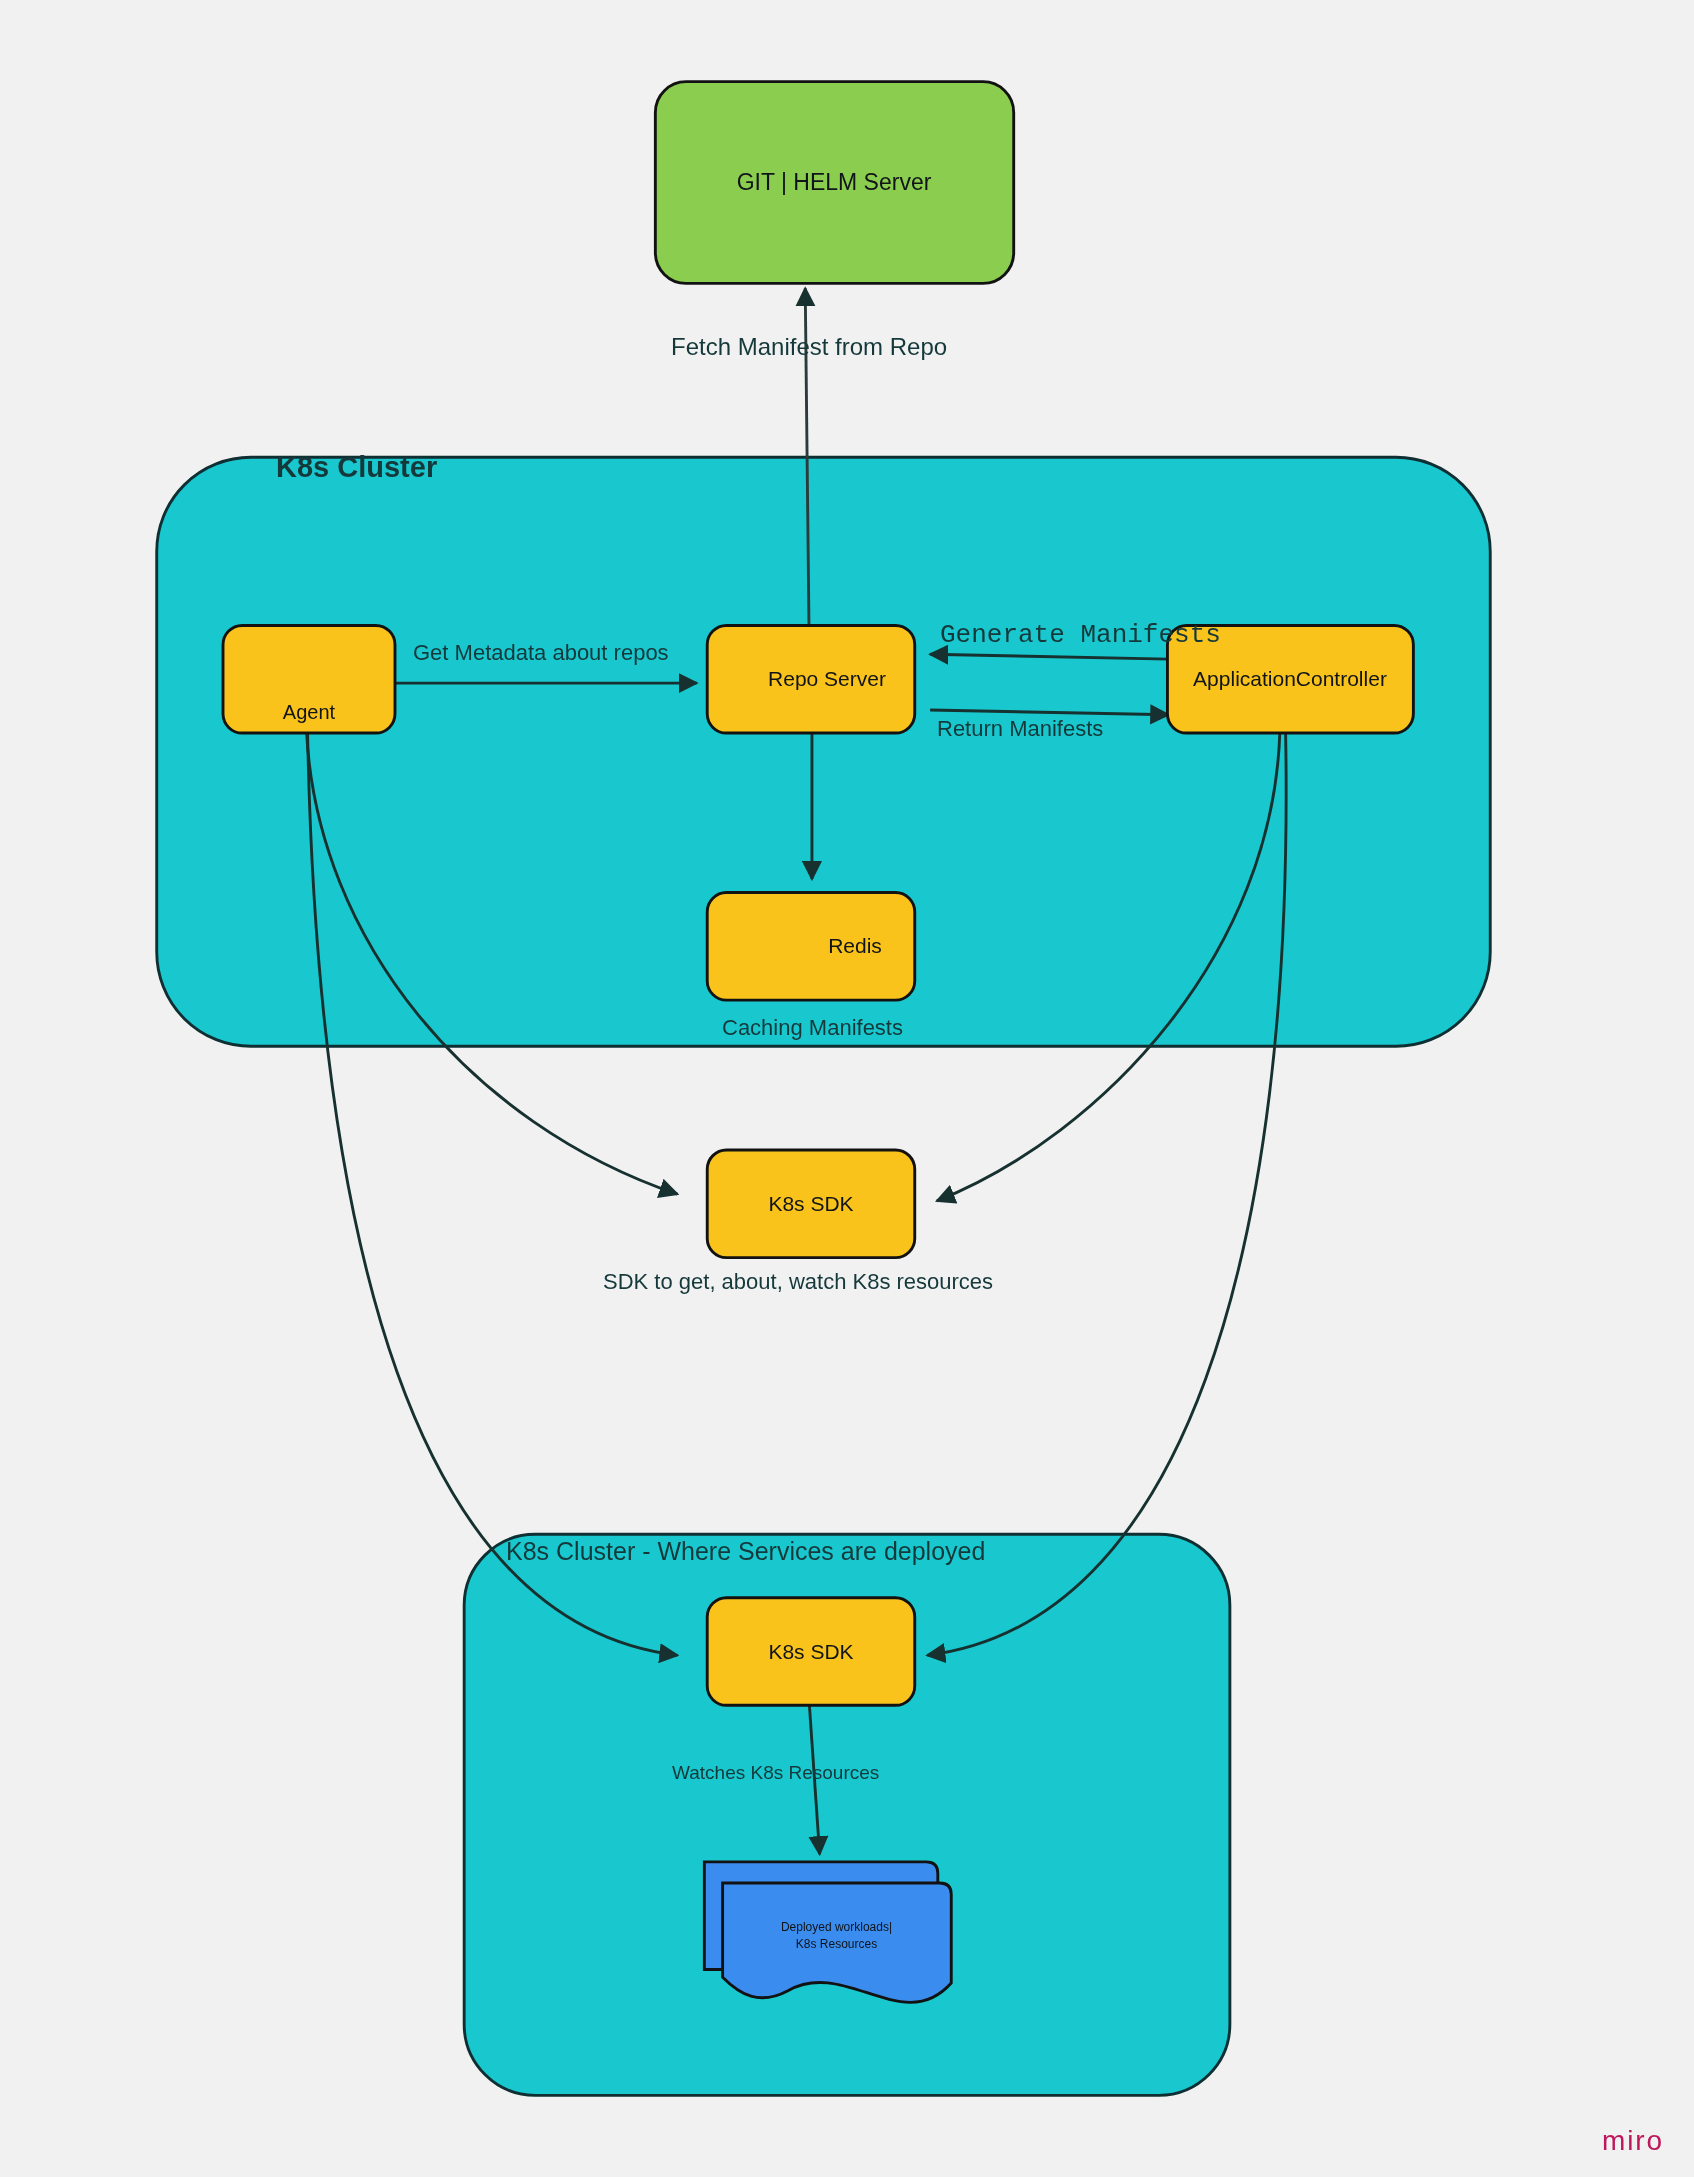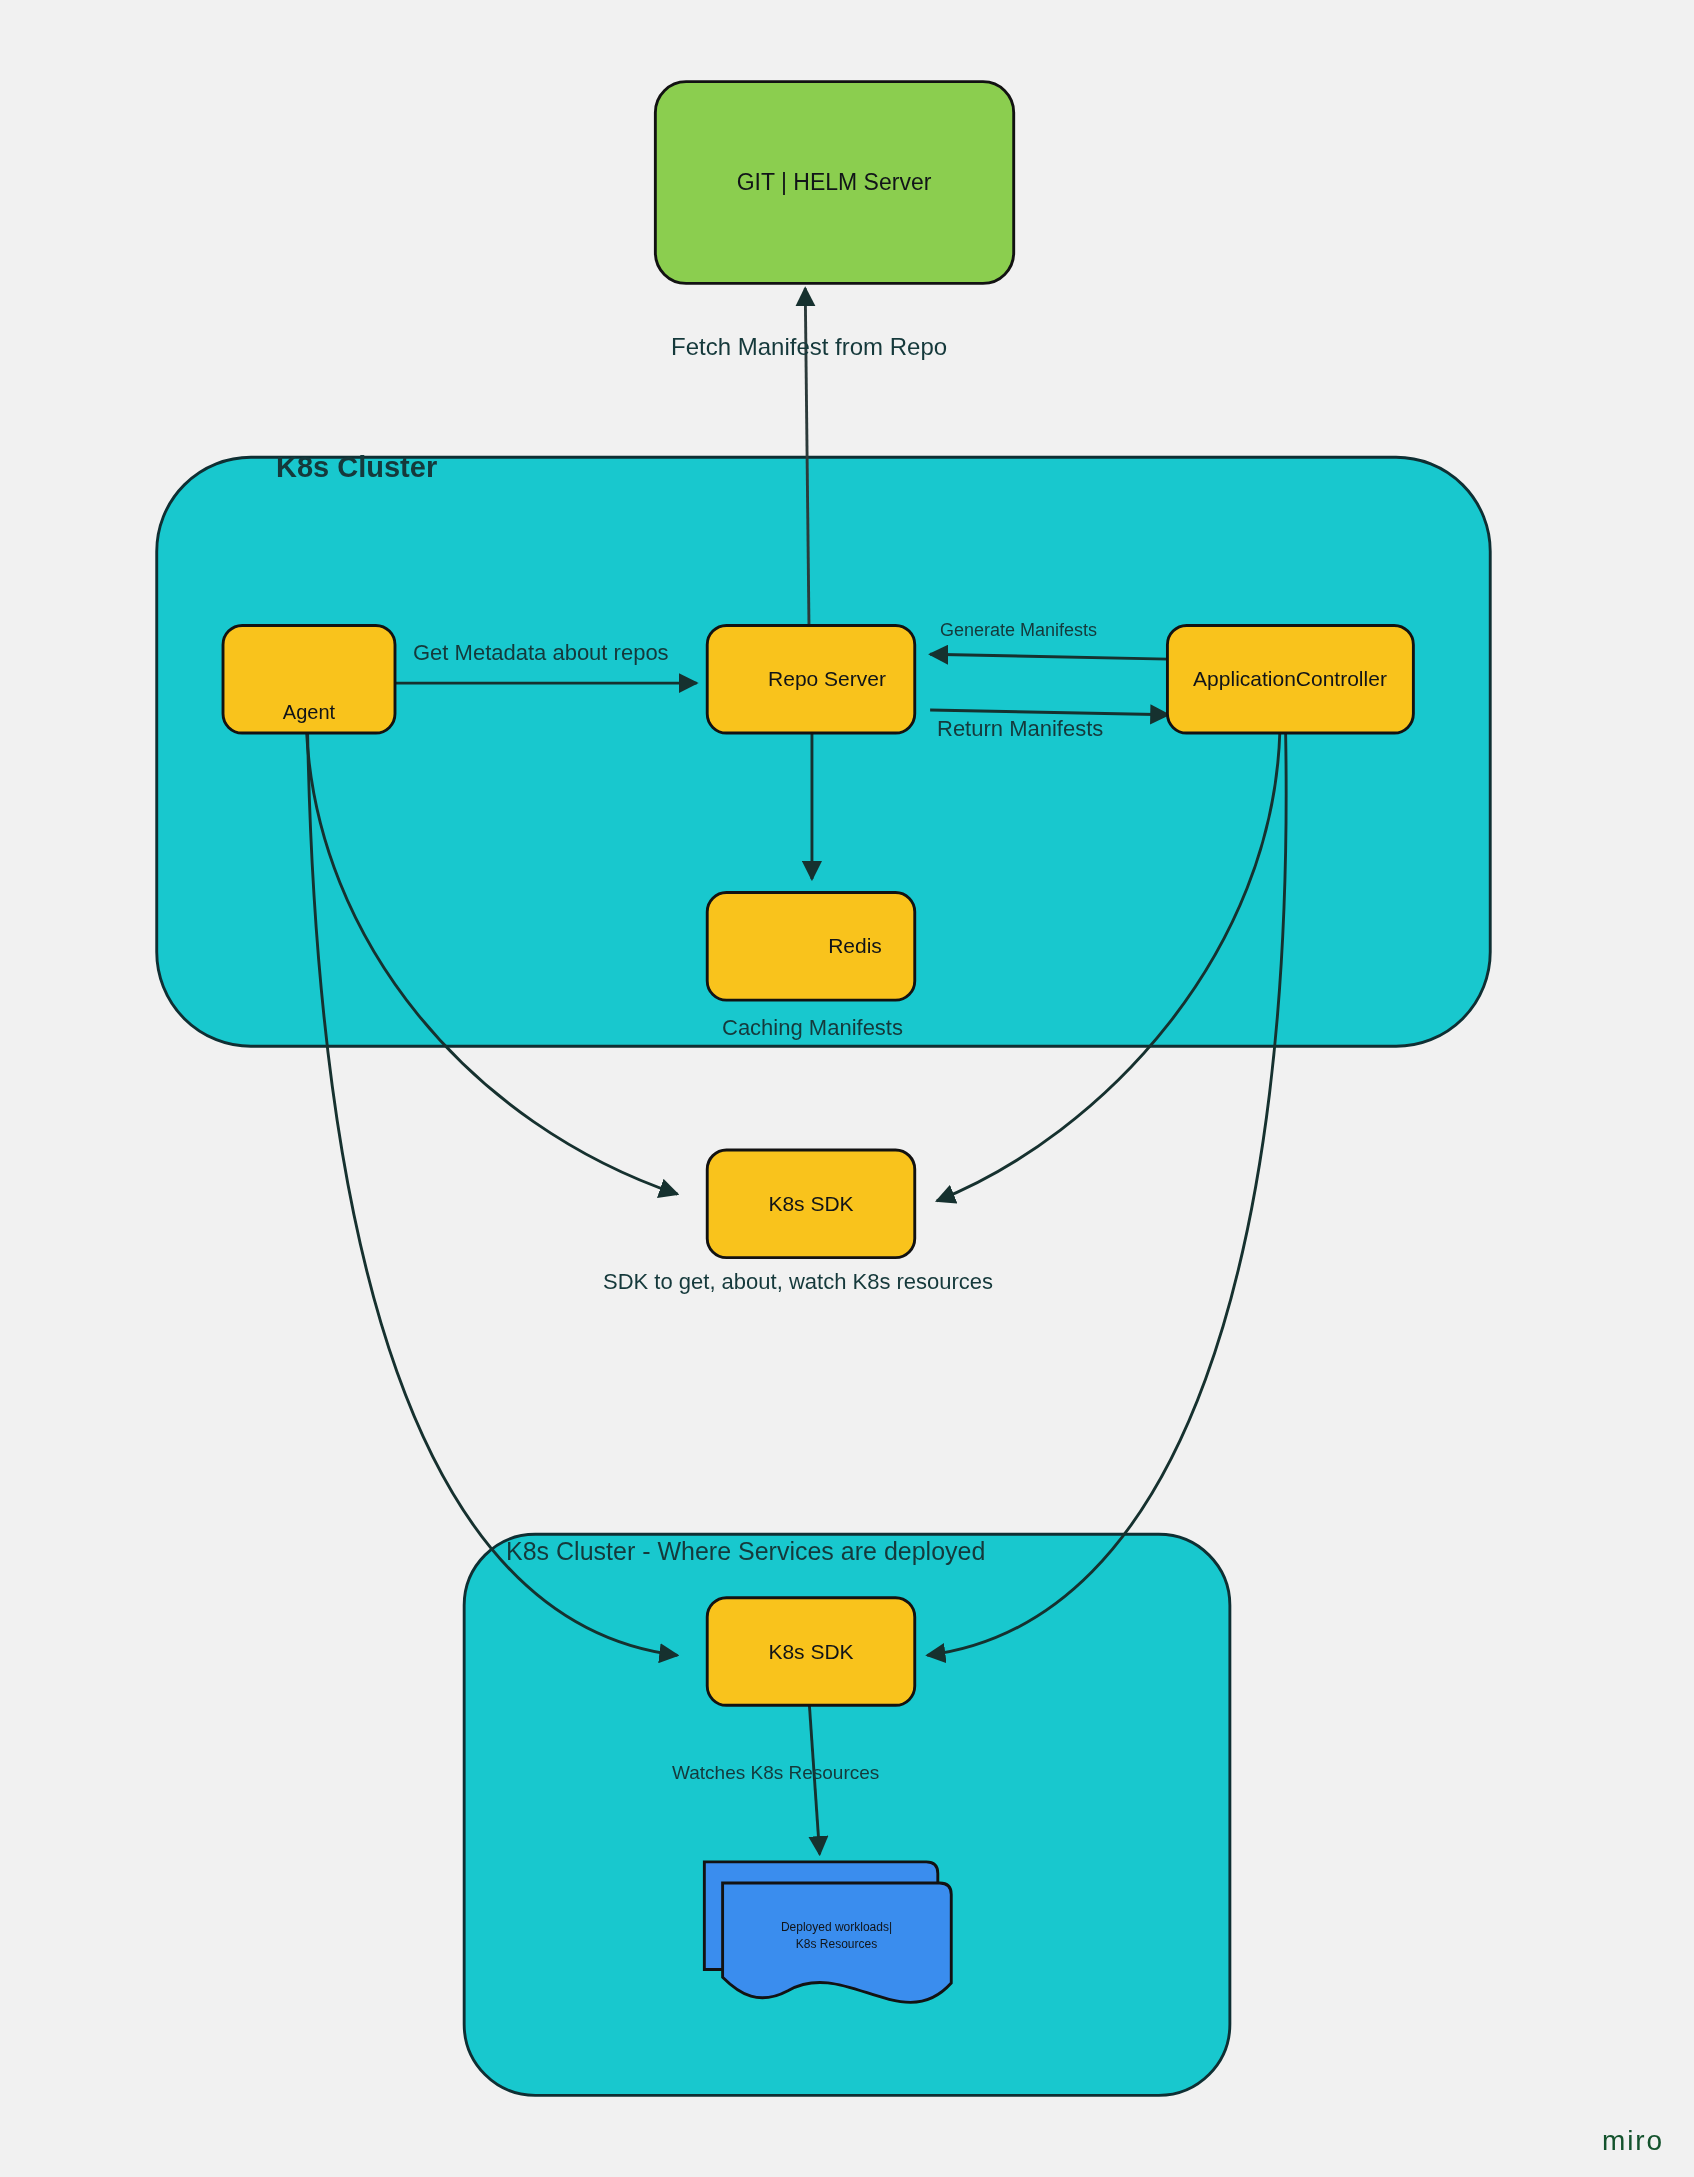--- a/index.html
+++ b/index.html
@@ -24,21 +24,21 @@
     color:#15393b;
     text-align:center;
     line-height:1.3;
     white-space:nowrap;
   }
   .watermark{
     position:absolute;
     right:31px;bottom:21px;
     font-size:28px;
     letter-spacing:1.9px;
-    color:#14532d;
+    color:#be185d;
     font-family:"Liberation Sans", sans-serif;
   }
 </style>
 </head>
 <body>
 
 <svg id="canvas" viewBox="0 0 1764 2267" xmlns="http://www.w3.org/2000/svg">
   <defs>
     <marker id="arrow" viewBox="0 0 10 10" refX="9" refY="5" markerWidth="7" markerHeight="7" orient="auto-start-reverse">
       <path d="M 0 0 L 10 5 L 0 10 z" fill="#16312f"></path>
@@ -111,21 +111,21 @@
 
 <div class="node-label" style="left:722px;top:1878px;width:229px;height:115px;font-size:12px;flex-direction:column;">
   <span>Deployed workloads|</span>
   <span>K8s Resources</span>
 </div>
 
 <div class="free-label" style="left:671px;top:331px;font-size:24px;">Fetch Manifest from Repo</div>
 
 <div class="free-label" style="left:413px;top:639px;font-size:22px;">Get Metadata about repos</div>
 
-<div class="free-label" style="left:940px;top:619px;font-size:18px;">Generate Manifests</div>
+<div class="free-label" style="left:940px;top:619px;font-size:26px;font-family:Liberation Mono, monospace;">Generate Manifests</div>
 
 <div class="free-label" style="left:937px;top:715px;font-size:22px;">Return Manifests</div>
 
 <div class="free-label" style="left:722px;top:1014px;font-size:22px;">Caching Manifests</div>
 
 <div class="free-label" style="left:603px;top:1268px;font-size:22px;">SDK to get, about, watch K8s resources</div>
 
 <div class="free-label" style="left:672px;top:1761px;font-size:19px;">Watches K8s Resources</div>
 
 <div class="watermark">miro</div>

